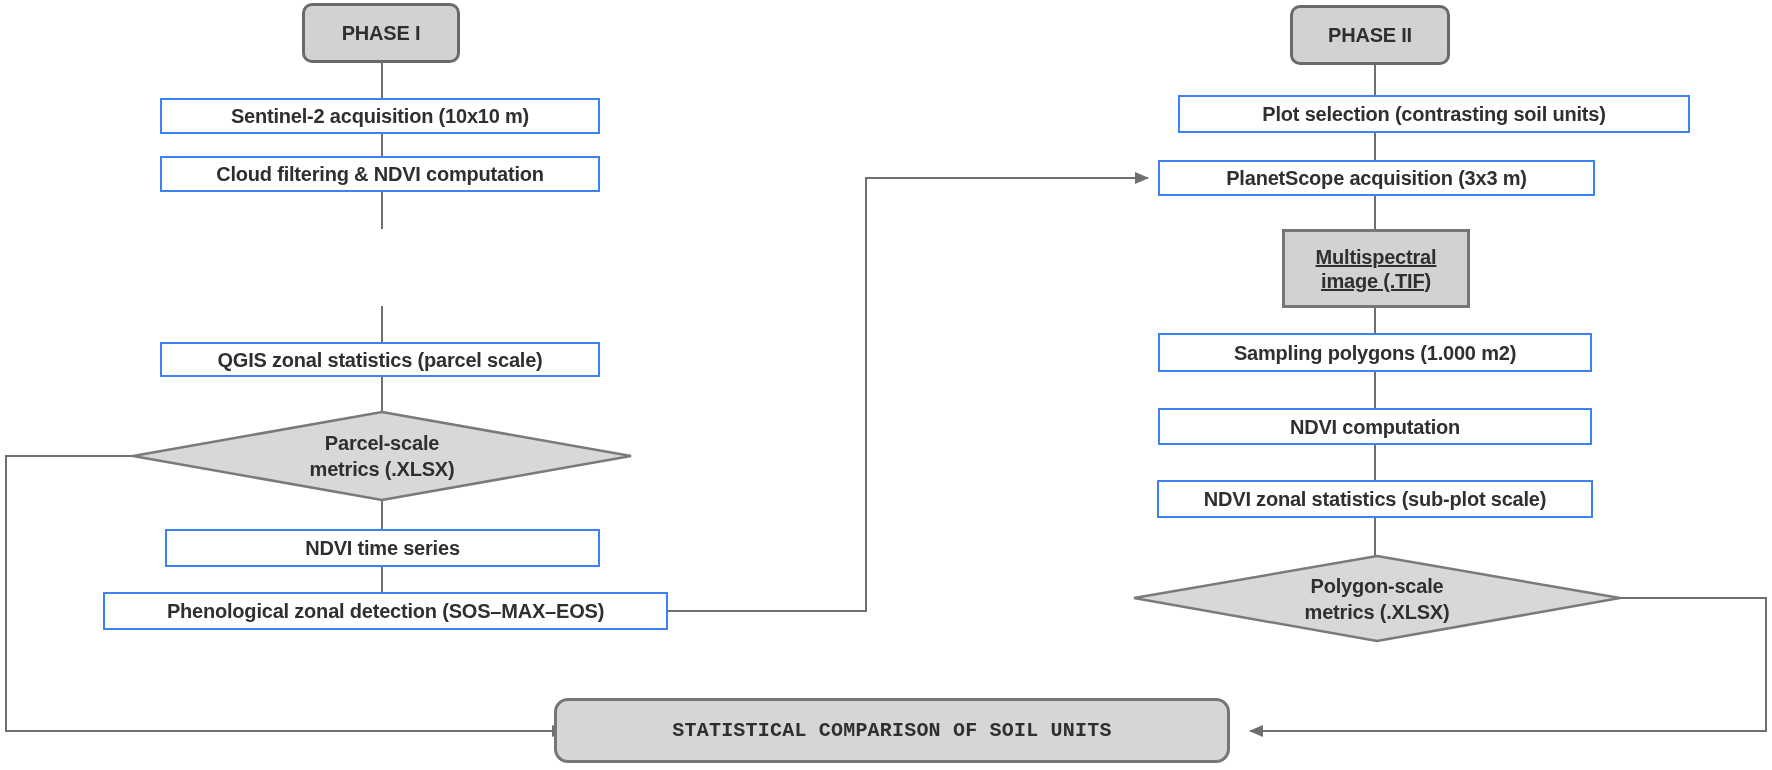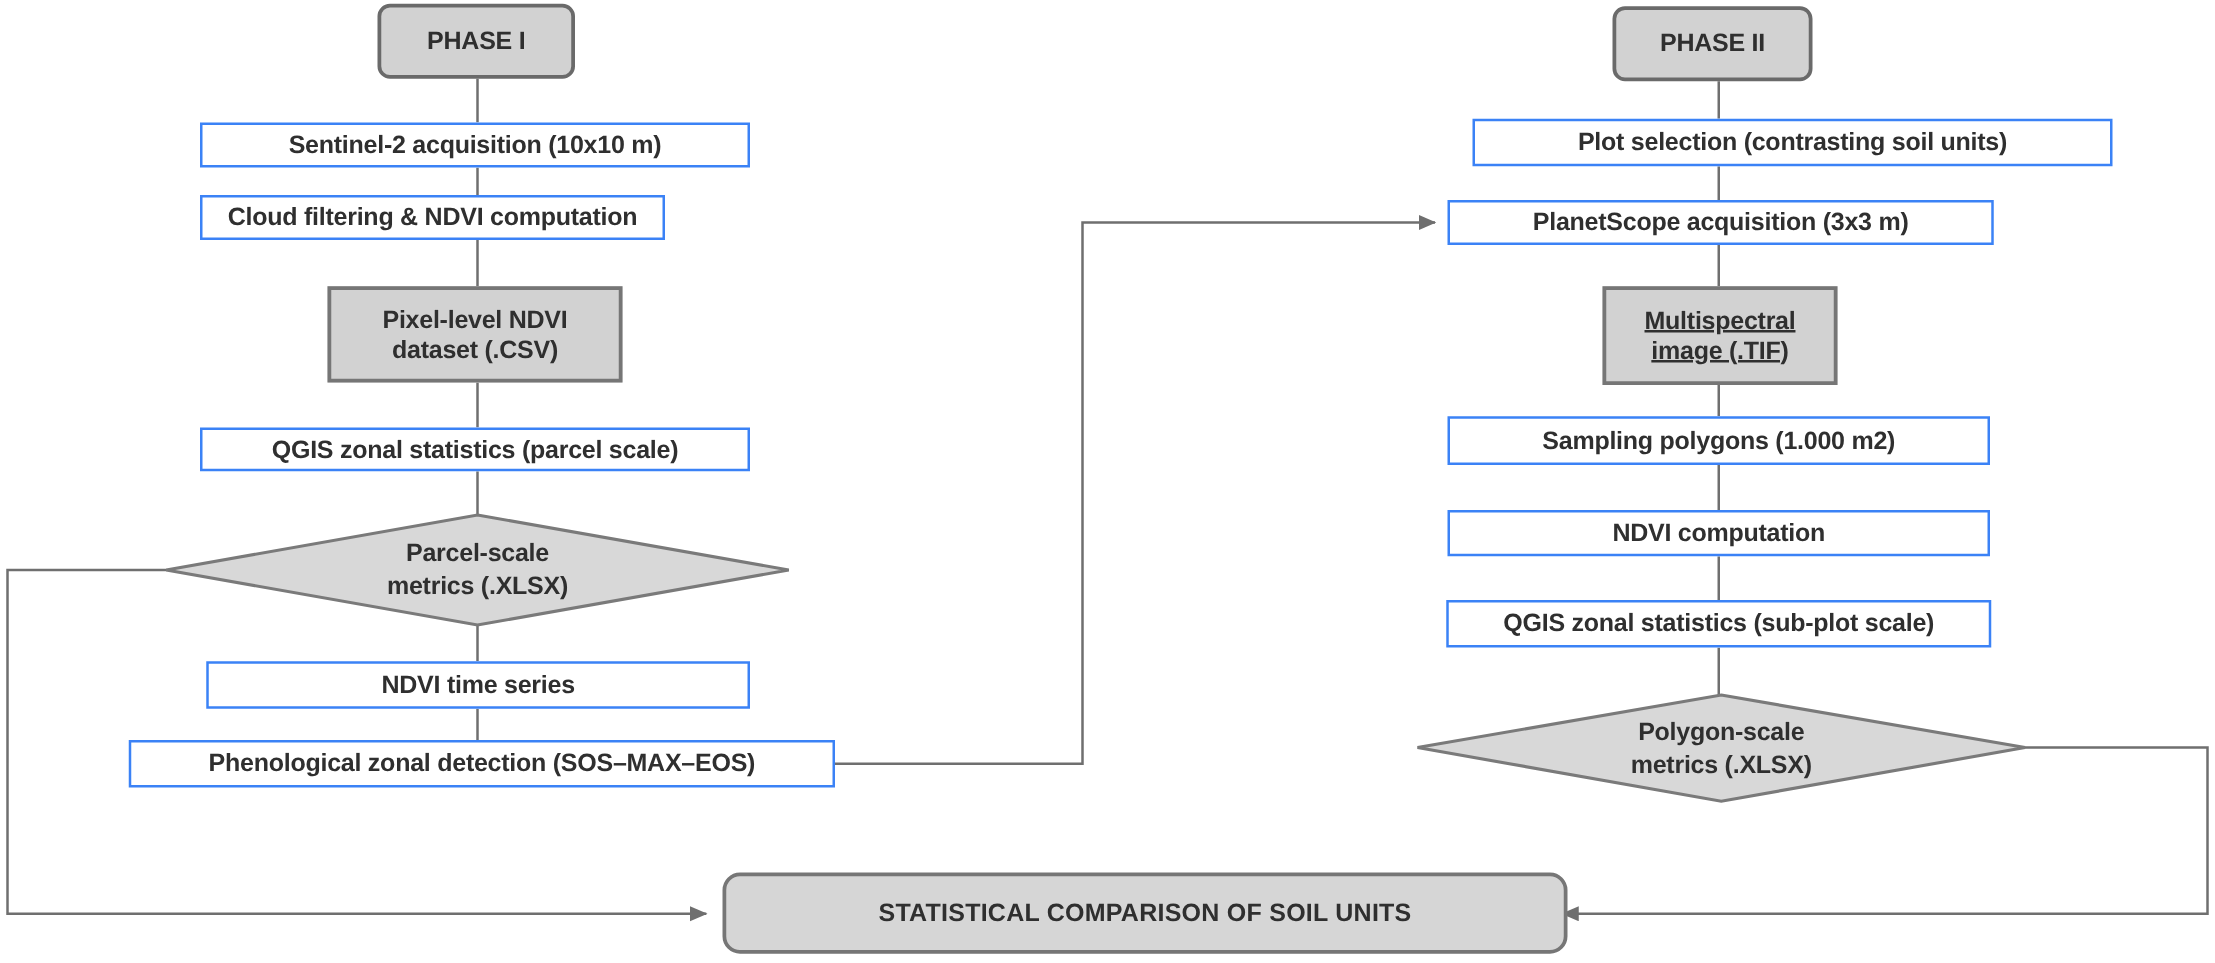--- a/index.html
+++ b/index.html
@@ -98,26 +98,22 @@
     <path d="M 1620 598 H 1766 V 731 H 1250" fill="none" stroke="#6f6f6f" stroke-width="2" marker-end="url(#arrow)"></path>
 
     <polygon points="382,412 631,456 382,500 133,456" fill="#d8d8d8" stroke="#7a7a7a" stroke-width="2.5"></polygon>
     <polygon points="1377,556 1620,598 1377,641 1134,598" fill="#d8d8d8" stroke="#7a7a7a" stroke-width="2.5"></polygon>
   </svg>
 
   <div class="node badge" style="left:302px; top:3px; width:158px; height:60px;">PHASE I</div>
 
   <div class="node box" style="left:160px; top:98px; width:440px; height:36px;">Sentinel-2 acquisition (10x10 m)</div>
 
-  <div class="node box" style="left:160px; top:156px; width:372px; height:36px;">Cloud filtering &amp; NDVI computation</div>
+  <div class="node box" style="left:160px; top:156px; width:440px; height:36px;">Cloud filtering &amp; NDVI computation</div>
 
-  <div class="node artifact" style="left:262px; top:229px; width:236px; height:77px;">
-    <span class="line2">Pixel-level NDVI</span>
-    <span class="line2">dataset (.CSV)</span>
-  </div>
 
   <div class="node box" style="left:160px; top:342px; width:440px; height:35px;">QGIS zonal statistics (parcel scale)</div>
 
   <div class="node diamond-label" style="left:232px; top:414px; width:300px; height:84px;">
     <span class="line2">Parcel-scale</span>
     <span class="line2">metrics (.XLSX)</span>
   </div>
 
   <div class="node box" style="left:165px; top:529px; width:435px; height:38px;">NDVI time series</div>
 
@@ -131,22 +127,22 @@
 
   <div class="node artifact" style="left:1282px; top:229px; width:188px; height:79px;text-decoration:underline;">
     <span class="line2">Multispectral</span>
     <span class="line2">image (.TIF)</span>
   </div>
 
   <div class="node box" style="left:1158px; top:333px; width:434px; height:39px;">Sampling polygons (1.000 m2)</div>
 
   <div class="node box" style="left:1158px; top:408px; width:434px; height:37px;">NDVI computation</div>
 
-  <div class="node box" style="left:1157px; top:480px; width:436px; height:38px;">QGIS zonal statistics (sub-plot scale)</div>
+  <div class="node box" style="left:1157px; top:480px; width:436px; height:38px;">NDVI zonal statistics (sub-plot scale)</div>
 
   <div class="node diamond-label" style="left:1227px; top:556px; width:300px; height:85px;">
     <span class="line2">Polygon-scale</span>
     <span class="line2">metrics (.XLSX)</span>
   </div>
 
-  <div class="node final-box" style="left:578px; top:698px; width:676px; height:65px;">STATISTICAL COMPARISON OF SOIL UNITS</div>
+  <div class="node final-box" style="left:554px; top:698px; width:676px; height:65px;font-family:Liberation Mono, monospace;">STATISTICAL COMPARISON OF SOIL UNITS</div>
 
 </div>
 
 </body></html>

